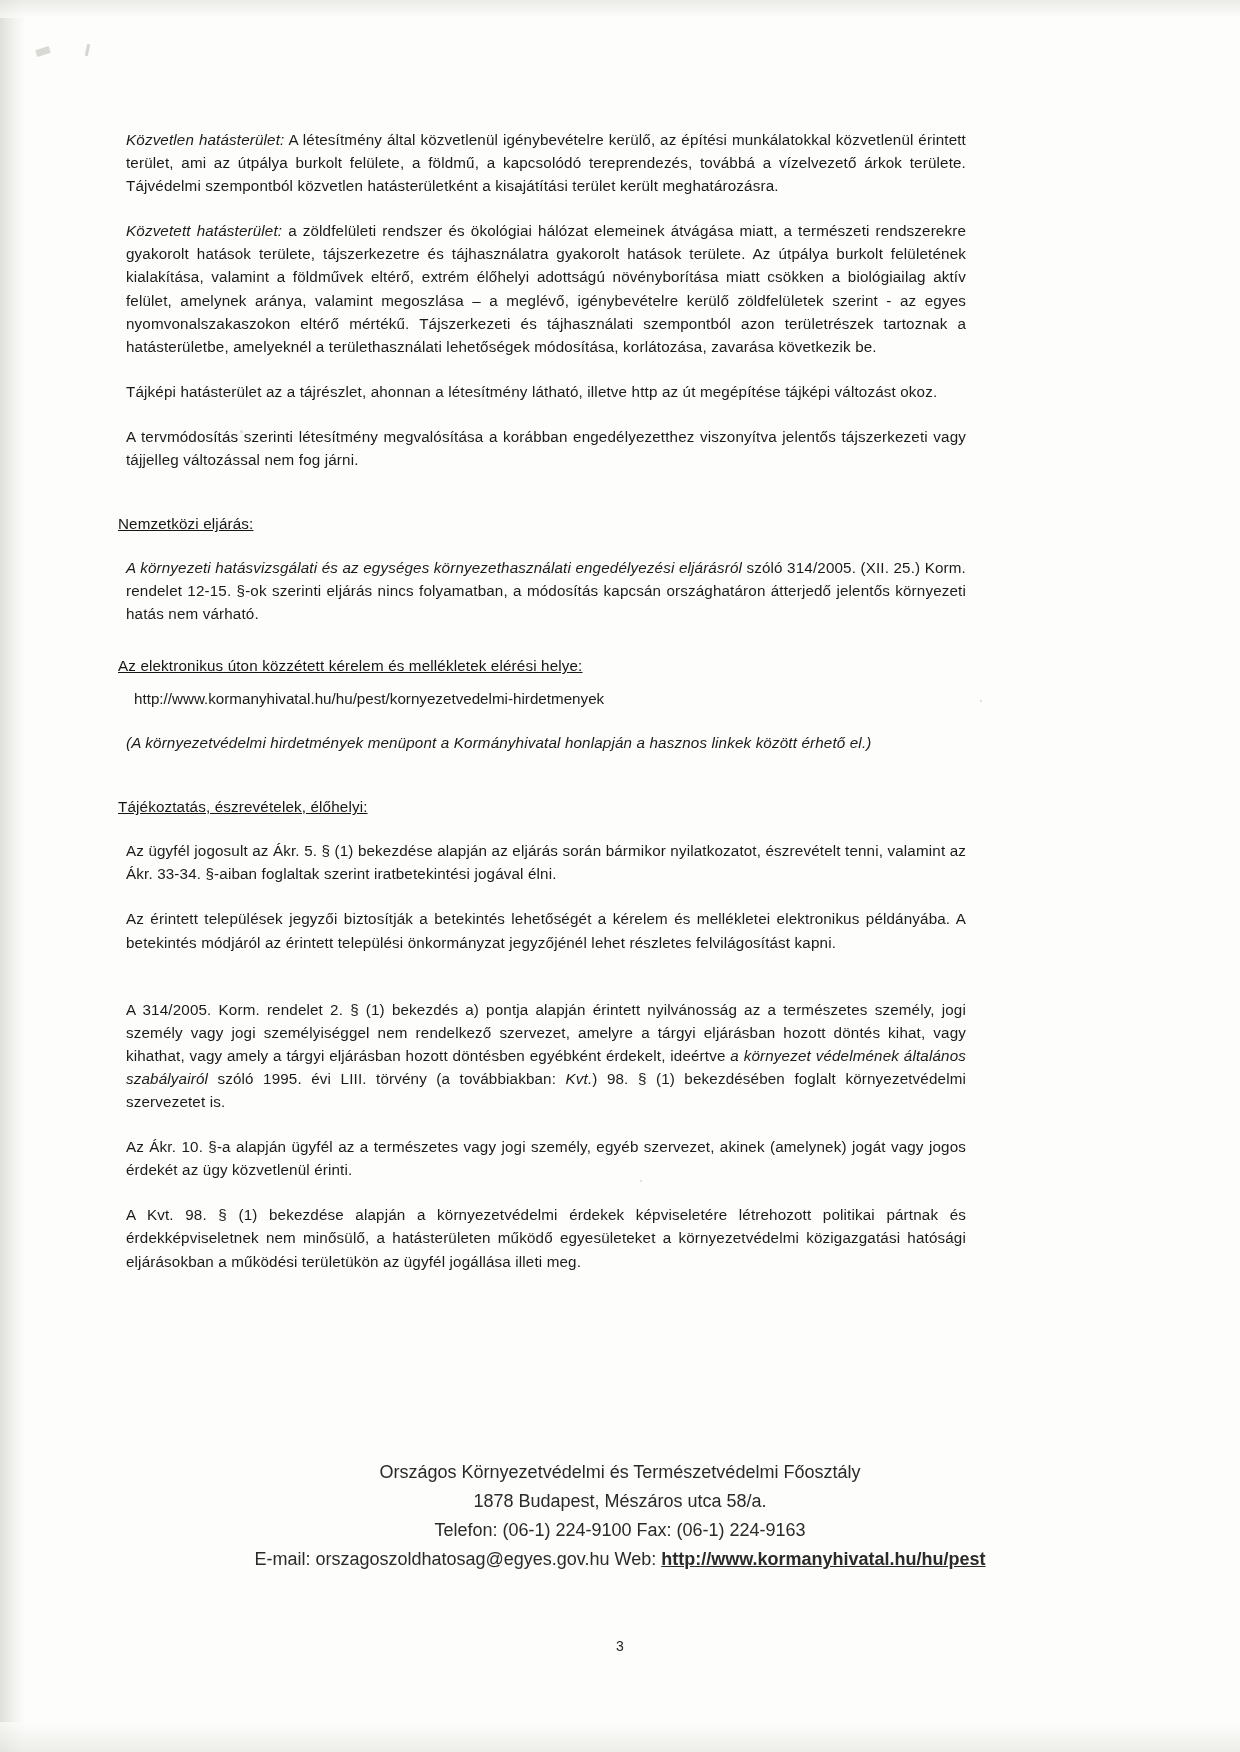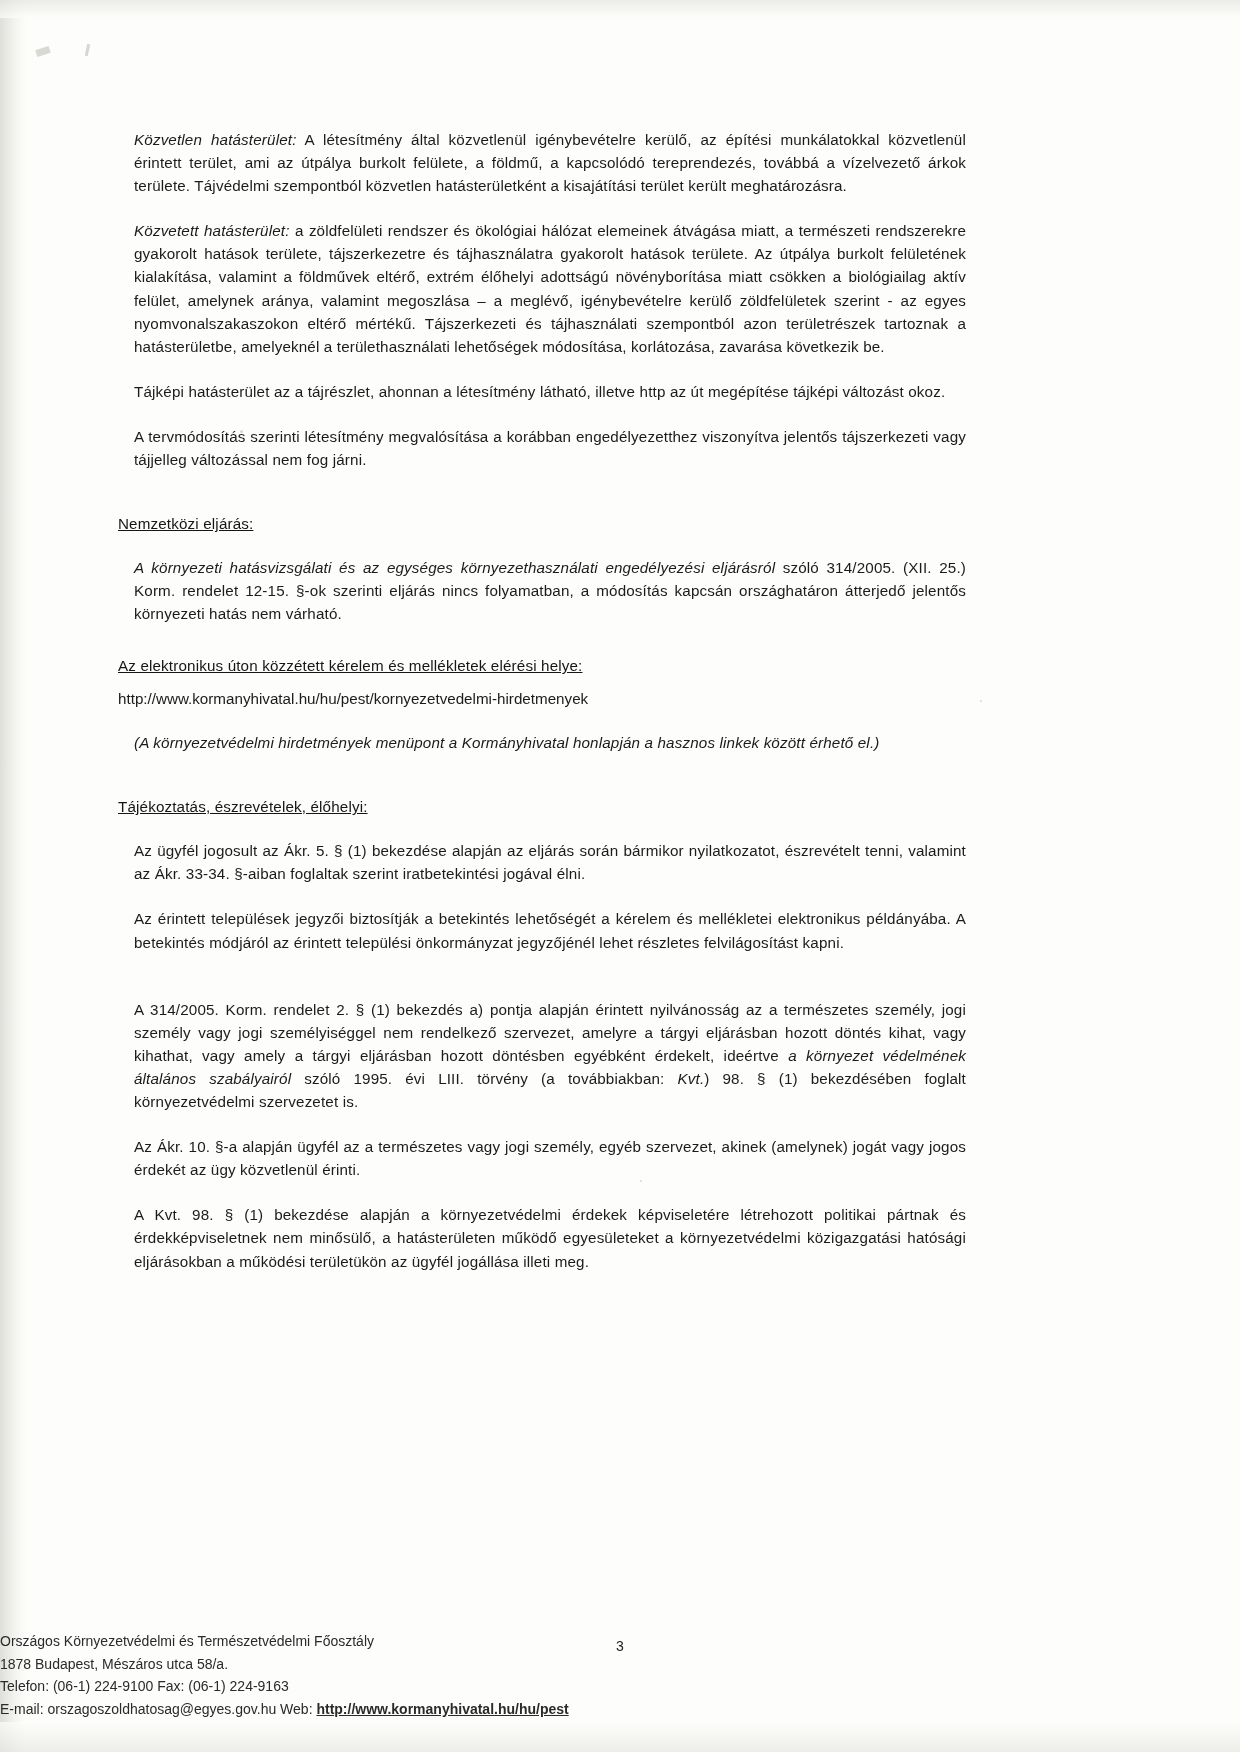--- a/index.html
+++ b/index.html
@@ -46,52 +46,52 @@
     border-radius: 50%;
     opacity: .55;
   }
   .content {
     position: absolute;
     left: 118px;
     top: 128px;
     width: 848px;
   }
   p.para {
-    margin: 0 0 22px 16px;
+    margin: 0 0 22px 8px;
     font-size: 15.2px;
     line-height: 1.52;
     color: #1b1b1b;
     text-align: justify;
     letter-spacing: .01em;
   }
   .it { font-style: italic; }
   .bold { font-weight: normal; }
   .heading {
     margin: 0 0 14px 0;
     font-size: 15.2px;
     font-weight: normal;
     color: #161616;
     text-decoration: underline;
     letter-spacing: .01em;
   }
   .spacer-lg { height: 22px; }
   .spacer-sm { height: 10px; }
   .url-line {
-    margin: 0 0 20px 0;
+    margin: 0 0 20px 16px;
     font-size: 15.2px;
     line-height: 1.5;
     color: #1b1b1b;
   }
   .footer {
     position: absolute;
     left: 0;
-    top: 1630px;
+    top: 1458px;
     width: 100%;
-    text-align: left;
-    font-size: 14px;
+    text-align: center;
+    font-size: 18px;
     line-height: 1.62;
     color: #2a2a2a;
   }
   .footer div { white-space: nowrap; }
   .footer .link {
     text-decoration: underline;
     color: #2a2a2a;
     font-weight: bold;
   }
   .pagenum {

